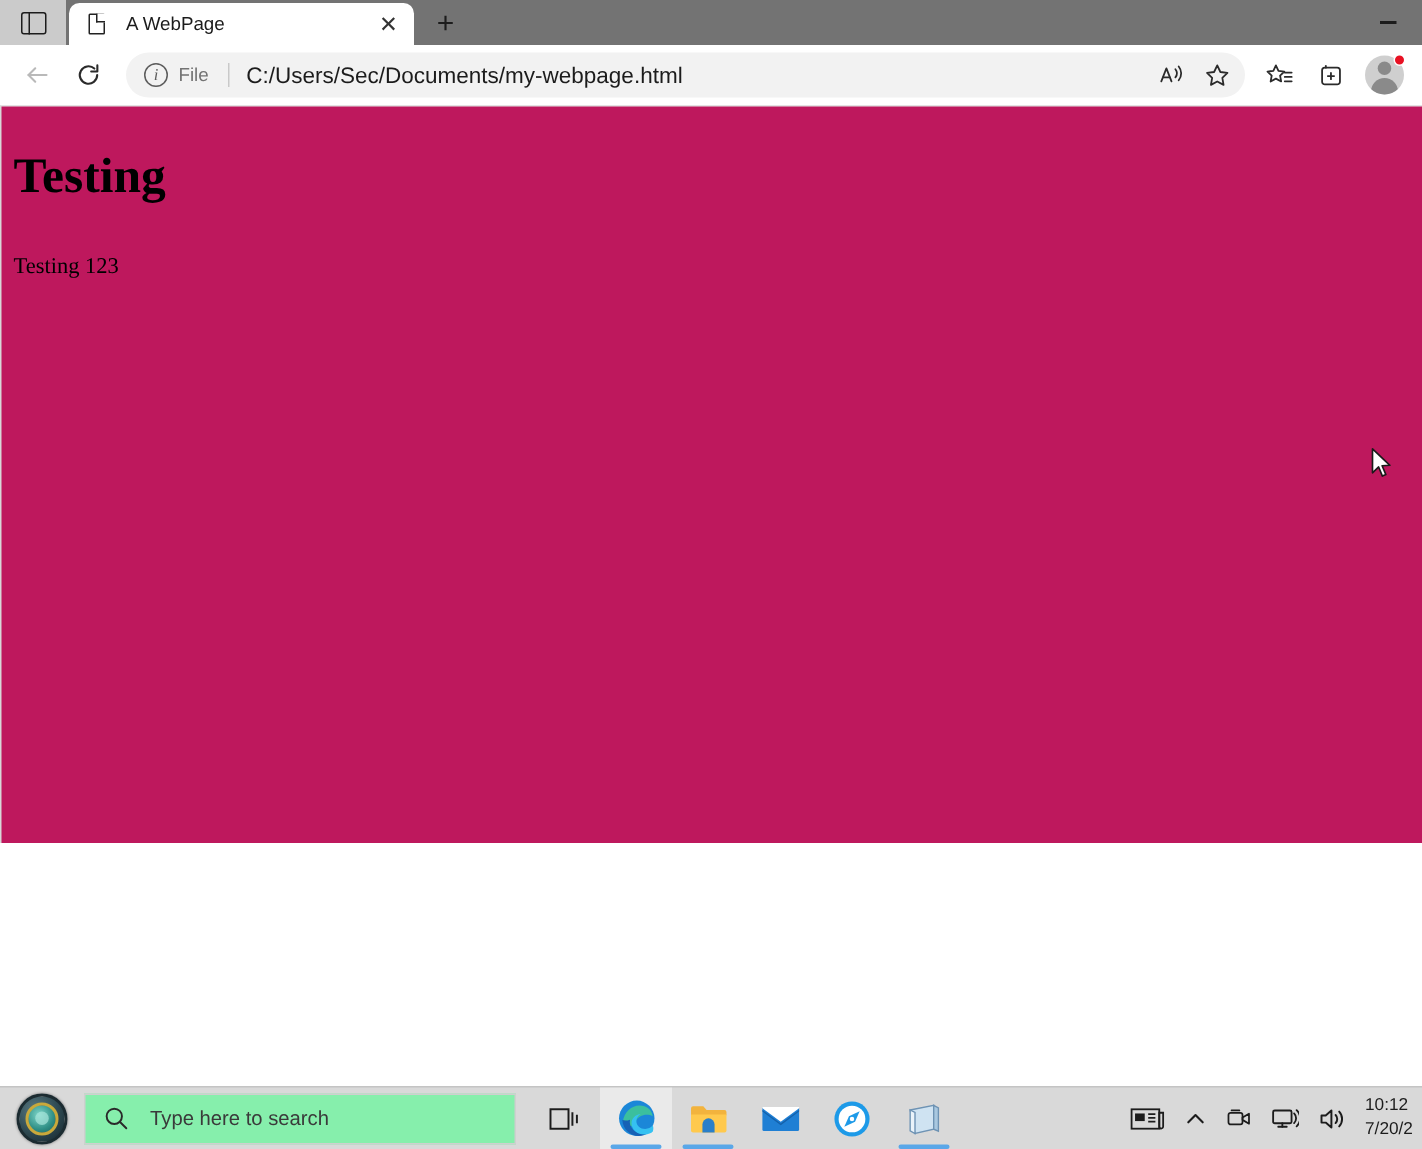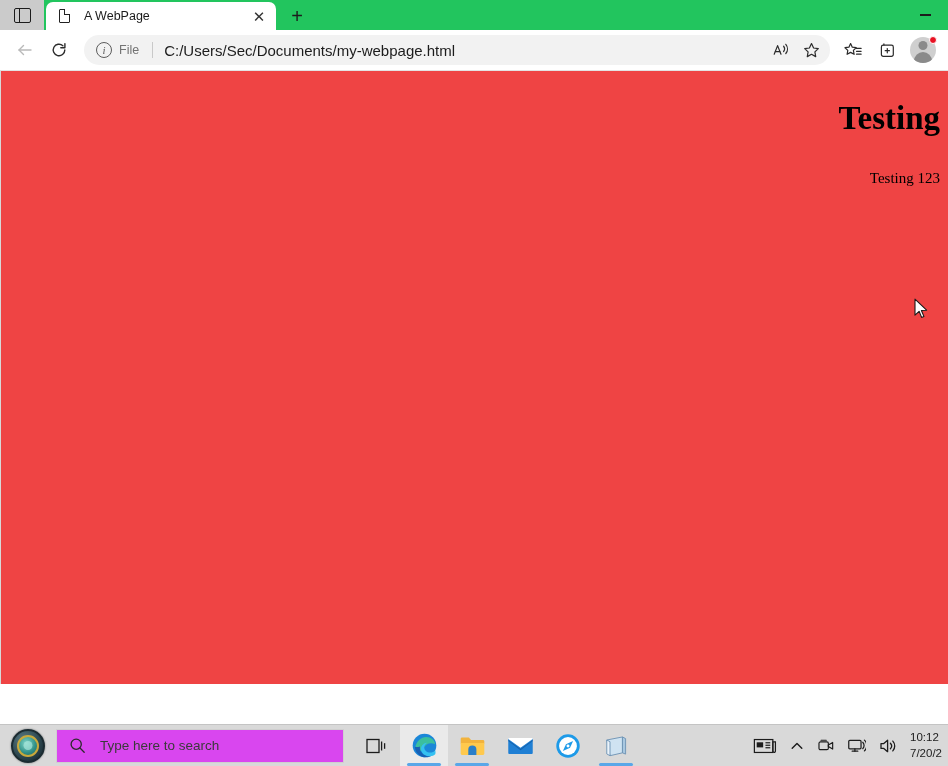--- a/index.html
+++ b/index.html
@@ -22,21 +22,21 @@
     left: 0; top: 0;
     width: 948px; height: 724px;
     background: #ffffff;
     overflow: hidden;
   }
 
   
   .tabstrip {
     position: relative;
     height: 30px;
-    background: #22c55e;
+    background: #737373;
     display: flex;
     align-items: flex-end;
   }
   .tab-actions-btn {
     width: 44px; height: 30px;
     display: flex; align-items: center; justify-content: center;
     background: #cbcbcb;
   }
   .tab-actions-btn .glyph {
     width: 17px; height: 15px;
@@ -242,26 +242,25 @@
     width: 8px; height: 8px;
     border-radius: 50%;
     background: #e81123;
     border: 1px solid #ffffff;
   }
 
   
   .page-area {
     position: absolute;
     left: 0; top: 70px;
-    width: 948px; height: 614px;
-    background: #ef4444;
+    width: 948px; height: 492px;
+    background: #be185d;
     border-top: 1px solid #e3e3e3;
     border-left: 1px solid #d8d8d8;
     overflow: hidden;
-    text-align: right;
   }
   .page-inner { padding: 8px; }
   .page-h1 {
     font-family: "Liberation Serif", serif;
     font-size: 33px;
     font-weight: bold;
     color: #000000;
     line-height: 1.1;
     margin: 21px 0 0 0;
   }
@@ -317,21 +316,21 @@
     position: absolute;
     left: 50%; top: 4px;
     transform: translateX(-50%);
     width: 9px; height: 9px;
     border-radius: 50%;
     background: #a8e6db;
     opacity: .7;
   }
   .search-box {
     width: 288px; height: 34px;
-    background: #d946ef;
+    background: #86efac;
     display: flex;
     align-items: center;
     padding: 0 12px;
     flex: 0 0 auto;
     border: 1px solid #cfcfcf;
   }
   .search-placeholder {
     font-size: 13.5px;
     color: #3a3a3a;
     margin-left: 14px;

